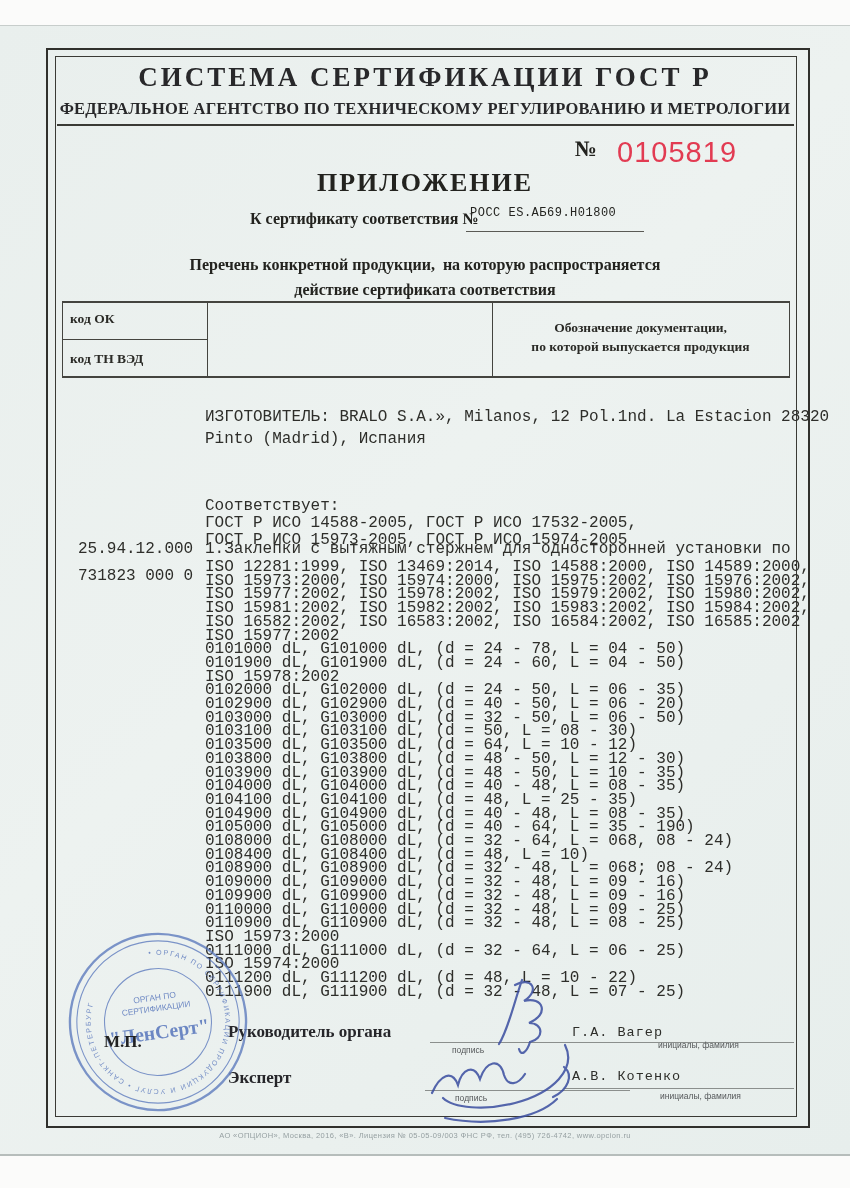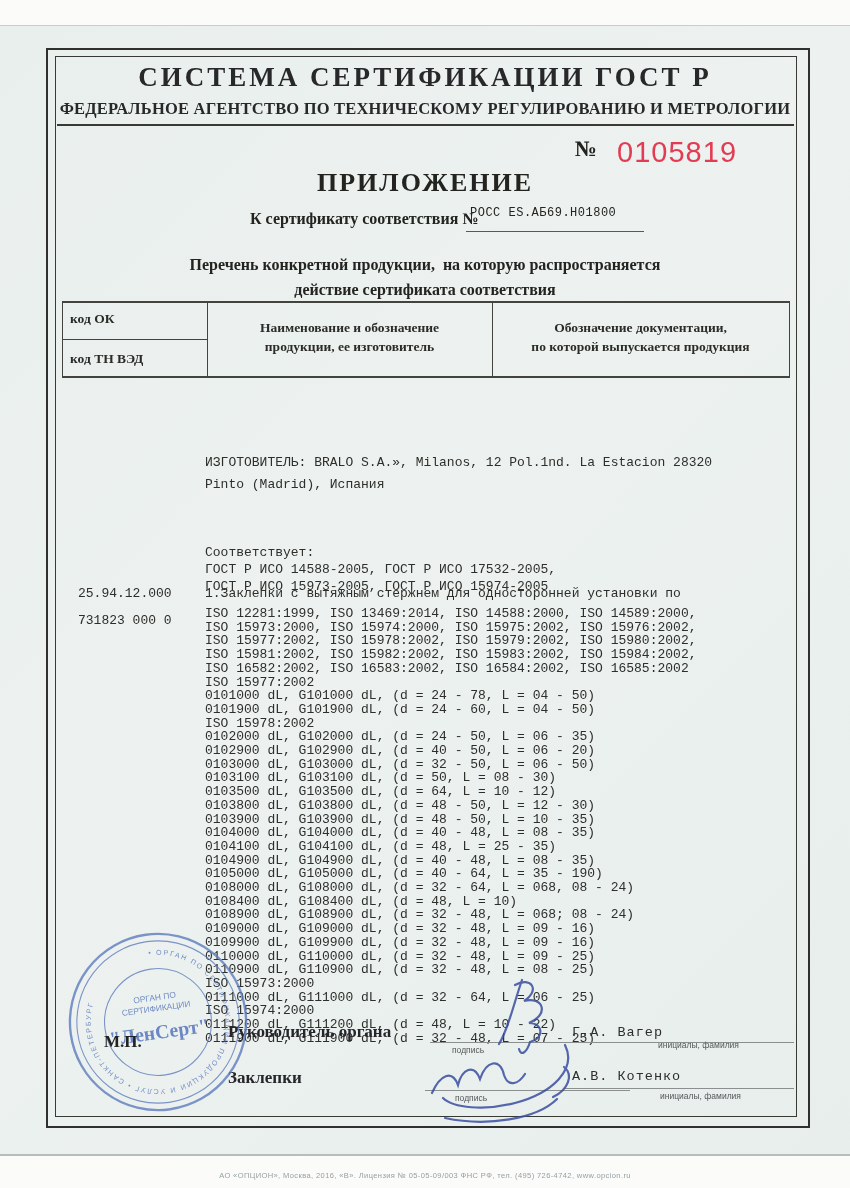--- a/index.html
+++ b/index.html
@@ -26,32 +26,32 @@
   .doc-no .pref{font-size:22px;font-weight:700;vertical-align:6px;}
   .doc-no .val{font-family:Liberation Sans, sans-serif;
                font-size:29px;color:#e23b52;letter-spacing:1px;margin-left:16px;}
   .title{left:56px;top:168px;width:738px;font-size:26px;font-weight:700;letter-spacing:2px;}
   .cert-label{left:250px;top:210px;font-size:16px;font-weight:700;}
   .cert-value{left:470px;top:206px;font-size:12px;letter-spacing:0.5px;}
   .cert-line{left:466px;top:231px;width:178px;height:1px;background:#5a5a55;}
   .subtitle{left:56px;top:252px;width:738px;font-size:16px;font-weight:700;line-height:25px;}
   .tline{background:#44443f;}
   .th{font-size:13.5px;font-weight:600;line-height:19px;color:#2b2b27;}
-  .body-mono{font-size:13px;color:#2e2e2a;margin-top:46px;}
+  .body-mono{font-size:16px;color:#2e2e2a;}
   .desc-bold{font-size:13.2px;font-weight:700;line-height:21.5px;color:#26262c;}
   .spec{line-height:13.7px;}
   .sig-role{font-size:17px;font-weight:700;color:#26262a;}
   .sig-line{height:1px;background:#8b8f8d;}
   .sig-small{font-size:8.5px;color:#55585a;font-family:"Liberation Sans","DejaVu Sans",sans-serif;}
   .sig-name{font-size:13.5px;letter-spacing:1px;color:#2e2e2a;}
   .mp{font-size:17px;color:#222;z-index:7;}
   .stamp{z-index:6;}
   .ink{z-index:8;}
   .footer{left:0;top:1131px;width:850px;font-size:7.5px;color:#96a0a2;
-          font-family:"Liberation Sans","DejaVu Sans",sans-serif;letter-spacing:0.4px;margin-top:40px;}
+          font-family:"Liberation Sans","DejaVu Sans",sans-serif;letter-spacing:0.4px;}
 </style>
 </head>
 <body>
 
 <div class="page">
 
   <div class="paper"></div>
   <div class="frame-outer"></div>
   <div class="frame-inner"></div>
 
@@ -76,22 +76,20 @@
   <div class="abs tline" style="left:62px;top:301px;width:728px;height:1.5px;"></div>
   <div class="abs tline" style="left:62px;top:376px;width:728px;height:1.5px;"></div>
   <div class="abs tline" style="left:62px;top:301px;width:1px;height:76px;"></div>
   <div class="abs tline" style="left:789px;top:301px;width:1px;height:76px;"></div>
   <div class="abs tline" style="left:207px;top:301px;width:1px;height:76px;"></div>
   <div class="abs tline" style="left:492px;top:301px;width:1px;height:76px;"></div>
   <div class="abs tline" style="left:62px;top:339px;width:145px;height:1px;"></div>
 
   <div class="abs th" style="left:70px;top:309px;">код ОК</div>
   <div class="abs th" style="left:70px;top:349px;">код ТН ВЭД</div>
-  <div class="abs th ctr pre" style="left:207px;top:318px;width:285px;">Наименование и обозначение
-продукции, ее изготовитель</div>
   <div class="abs th ctr pre" style="left:492px;top:318px;width:297px;">Обозначение документации,
 по которой выпускается продукция</div>
 
   <div class="abs mono body-mono pre" style="left:205px;top:406px;line-height:22px;">ИЗГОТОВИТЕЛЬ: BRALO S.A.», Milanos, 12 Pol.1nd. La Estacion 28320
 Pinto (Madrid), Испания</div>
 
 
   <div class="abs mono body-mono pre" style="left:205px;top:498px;line-height:17px;">Соответствует:
 ГОСТ Р ИСО 14588-2005, ГОСТ Р ИСО 17532-2005,
 ГОСТ Р ИСО 15973-2005, ГОСТ Р ИСО 15974-2005</div>
@@ -154,21 +152,21 @@
   </svg>
   <div class="abs mp serifB" style="left:104px;top:1032px;">М.П.</div>
 
   <div class="abs sig-role" style="left:228px;top:1022px;">Руководитель органа</div>
   <div class="abs sig-line" style="left:430px;top:1042px;width:200px;"></div>
   <div class="abs sig-small" style="left:452px;top:1045px;">подпись</div>
   <div class="abs mono sig-name" style="left:572px;top:1025px;">Г.А. Вагер</div>
   <div class="abs sig-line" style="left:564px;top:1042px;width:230px;"></div>
   <div class="abs sig-small" style="left:658px;top:1040px;">инициалы, фамилия</div>
 
-  <div class="abs sig-role" style="left:228px;top:1068px;">Заклепки</div>
+  <div class="abs sig-role" style="left:228px;top:1068px;">Эксперт</div>
   <div class="abs sig-line" style="left:425px;top:1090px;width:205px;"></div>
   <div class="abs sig-small" style="left:455px;top:1093px;">подпись</div>
   <div class="abs mono sig-name" style="left:572px;top:1069px;">А.В. Котенко</div>
   <div class="abs sig-line" style="left:564px;top:1088px;width:230px;"></div>
   <div class="abs sig-small" style="left:660px;top:1091px;">инициалы, фамилия</div>
 
   <svg class="abs ink" style="left:415px;top:975px;" width="230" height="160" viewBox="0 0 230 160">
     <g fill="none" stroke="#3a4da0" stroke-width="2.2" stroke-linecap="round" opacity="0.85">
       <path d="M100,10 c16,-9 26,5 9,16 c19,-5 26,13 5,22 c15,0 15,16 1,19 c-3,10 -9,15 -11,7"></path>
       <path d="M107,5 c-9,26 -14,50 -23,64"></path>

